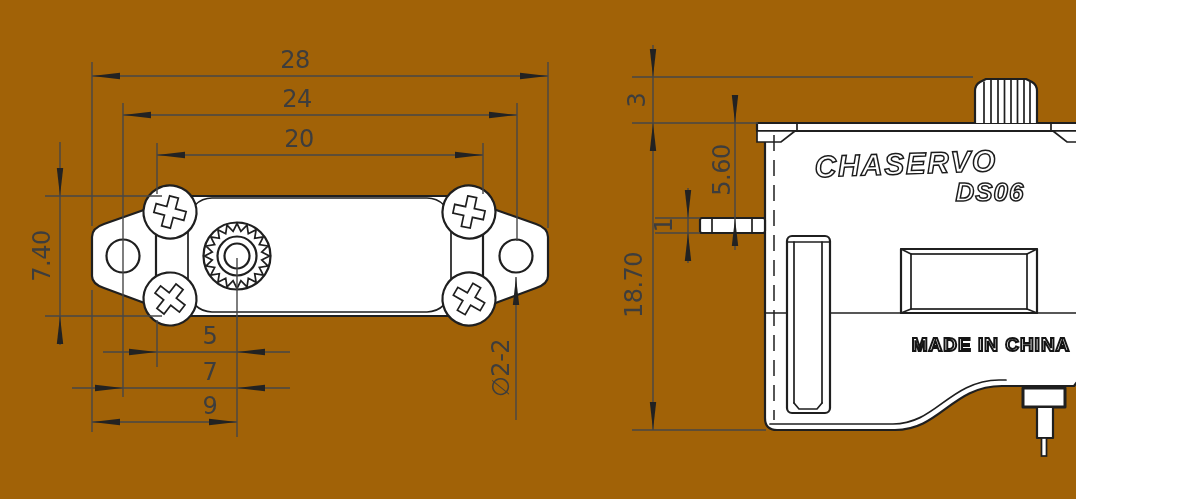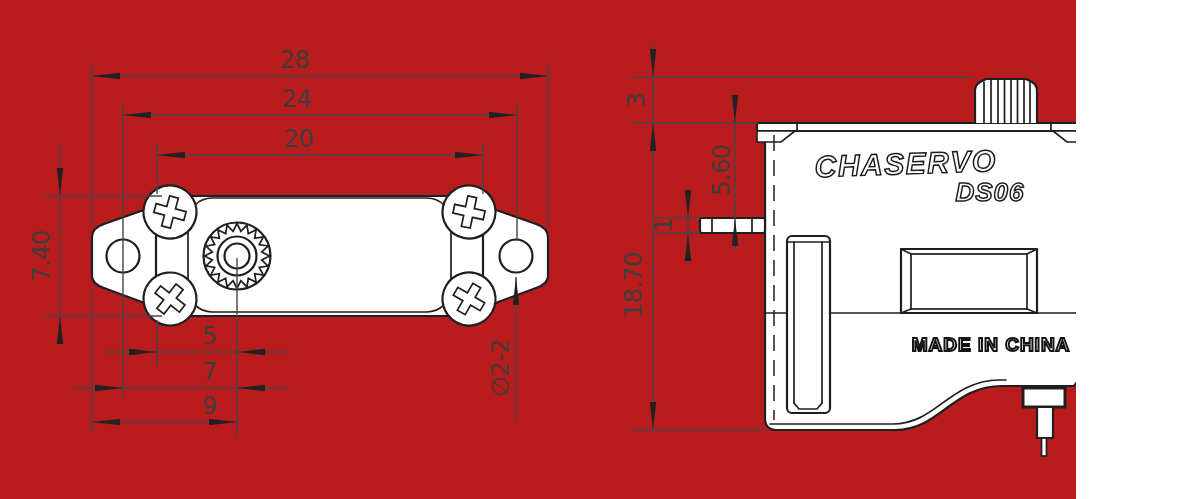--- a/index.html
+++ b/index.html
@@ -1,16 +1,16 @@
 <!DOCTYPE html>
 <html><head>
 <meta charset="utf-8">
 <style>
   html,body{margin:0;padding:0;background:#fff}
-  .canvas{position:relative;width:1076px;height:499px;background:#b91c1c;overflow:hidden;
+  .canvas{position:relative;width:1076px;height:499px;background:#a16207;overflow:hidden;
           font-family:"DejaVu Sans",sans-serif}
   svg{display:block}
   .ln  {stroke:#1f1f1f;stroke-width:2.2;fill:none;stroke-linecap:round;stroke-linejoin:round}
   .lnf {stroke:#1f1f1f;stroke-width:2.2;fill:#fff;stroke-linejoin:round}
   .md  {stroke:#1f1f1f;stroke-width:1.7;fill:none;stroke-linecap:round}
   .mdf {stroke:#1f1f1f;stroke-width:1.7;fill:#fff}
   .thk {stroke:#1f1f1f;stroke-width:3;fill:#fff;stroke-linejoin:round}
   .dim {stroke:#474747;stroke-width:1.4;fill:none}
   .arr {fill:#222;stroke:none}
   .dash{stroke:#1f1f1f;stroke-width:1.5;stroke-dasharray:16 9;fill:none}

